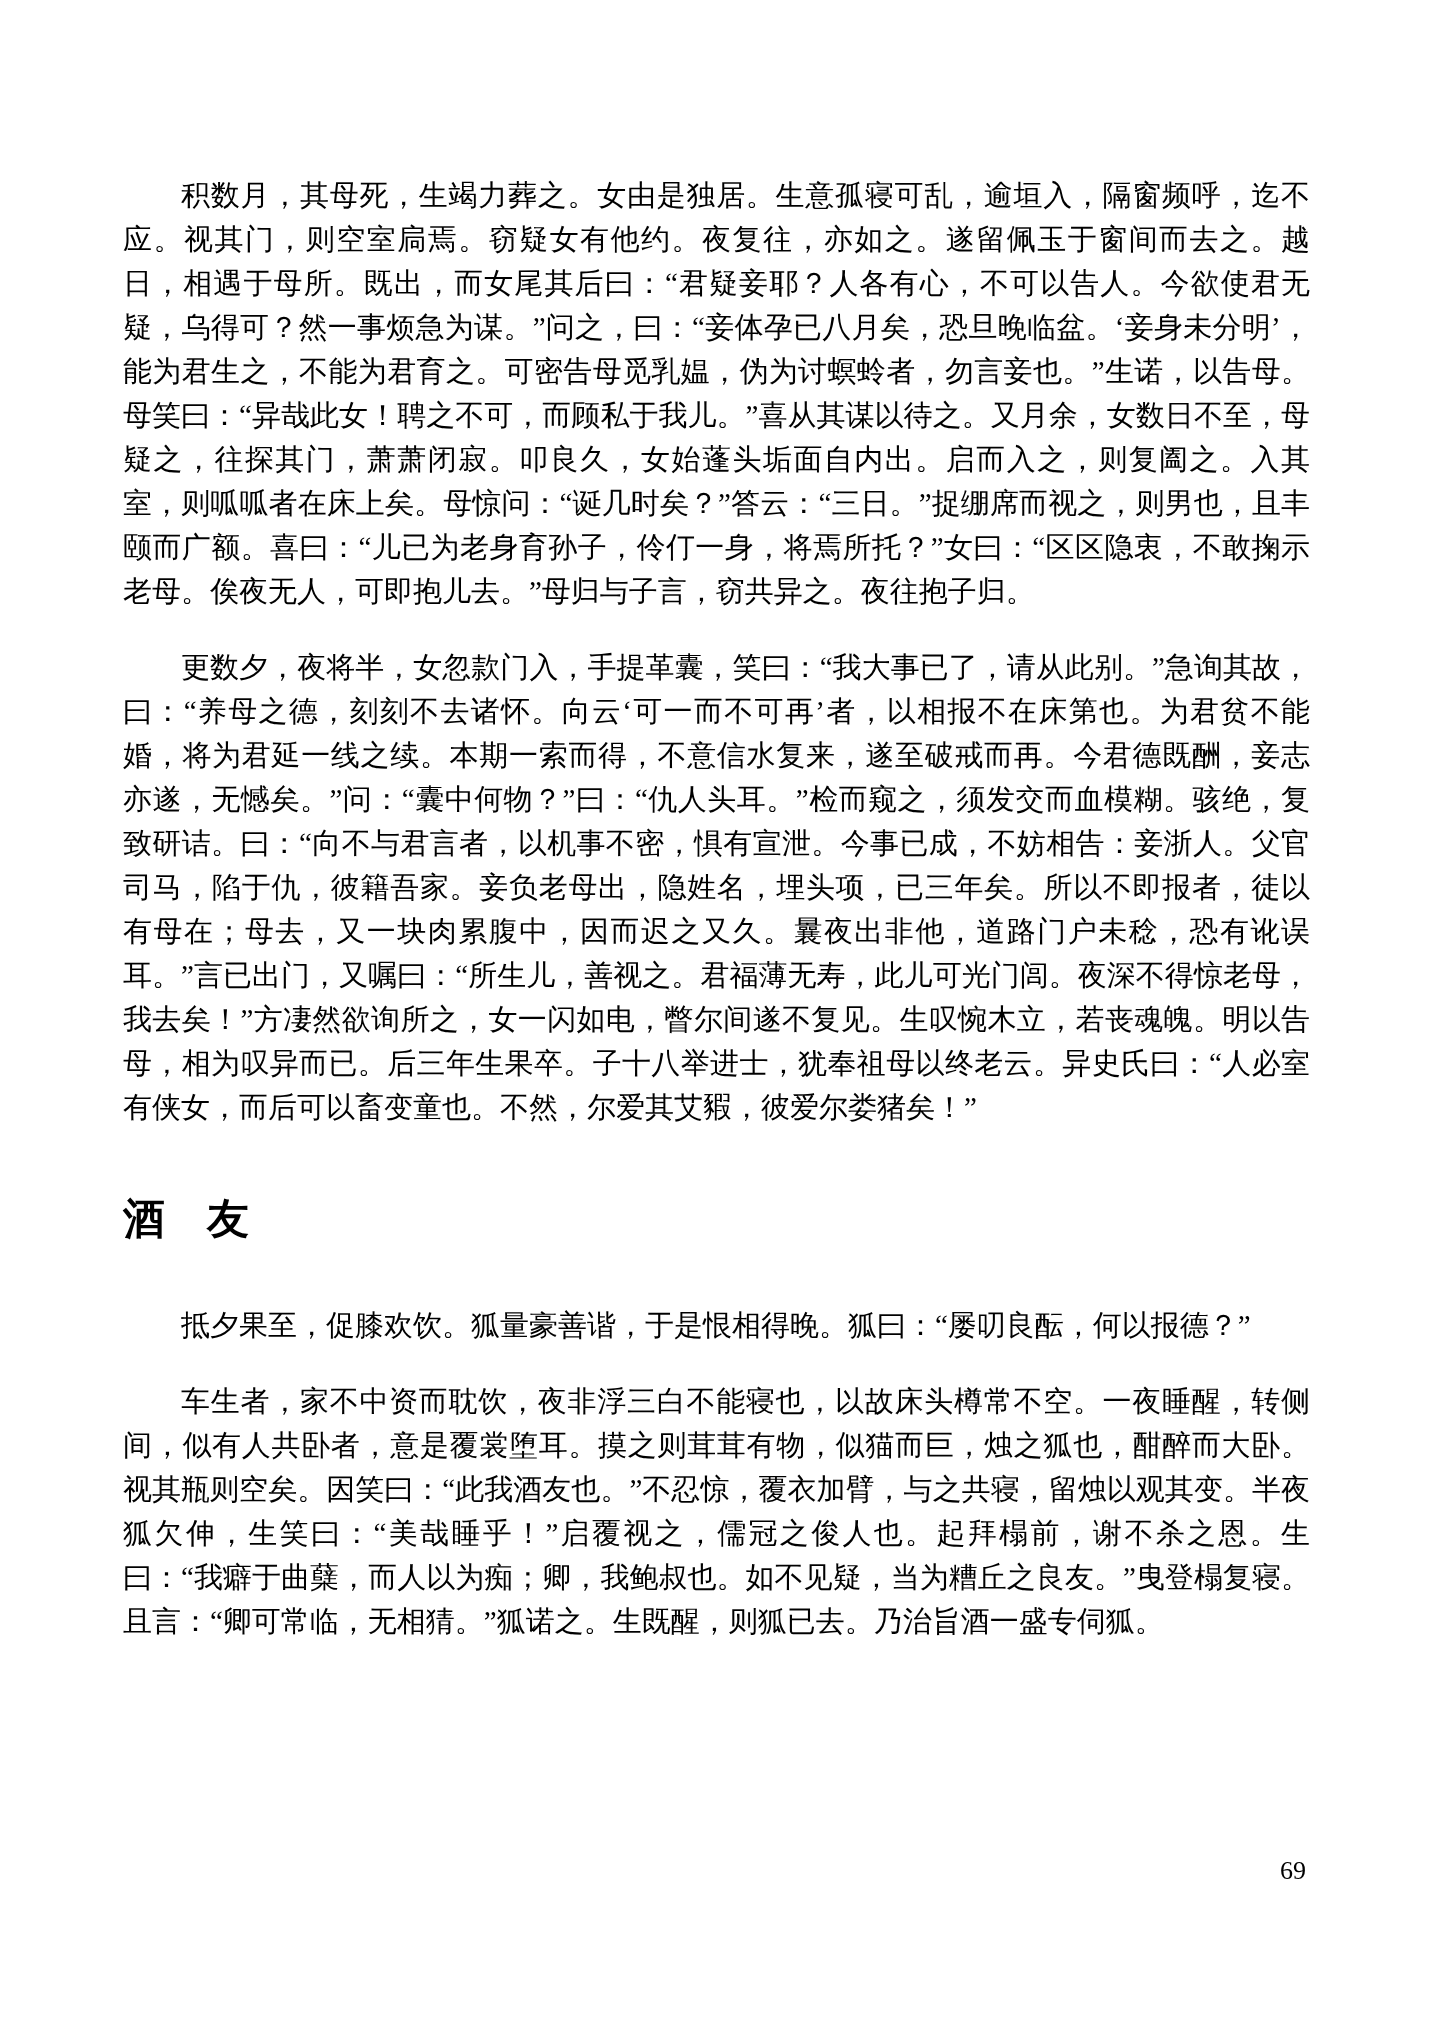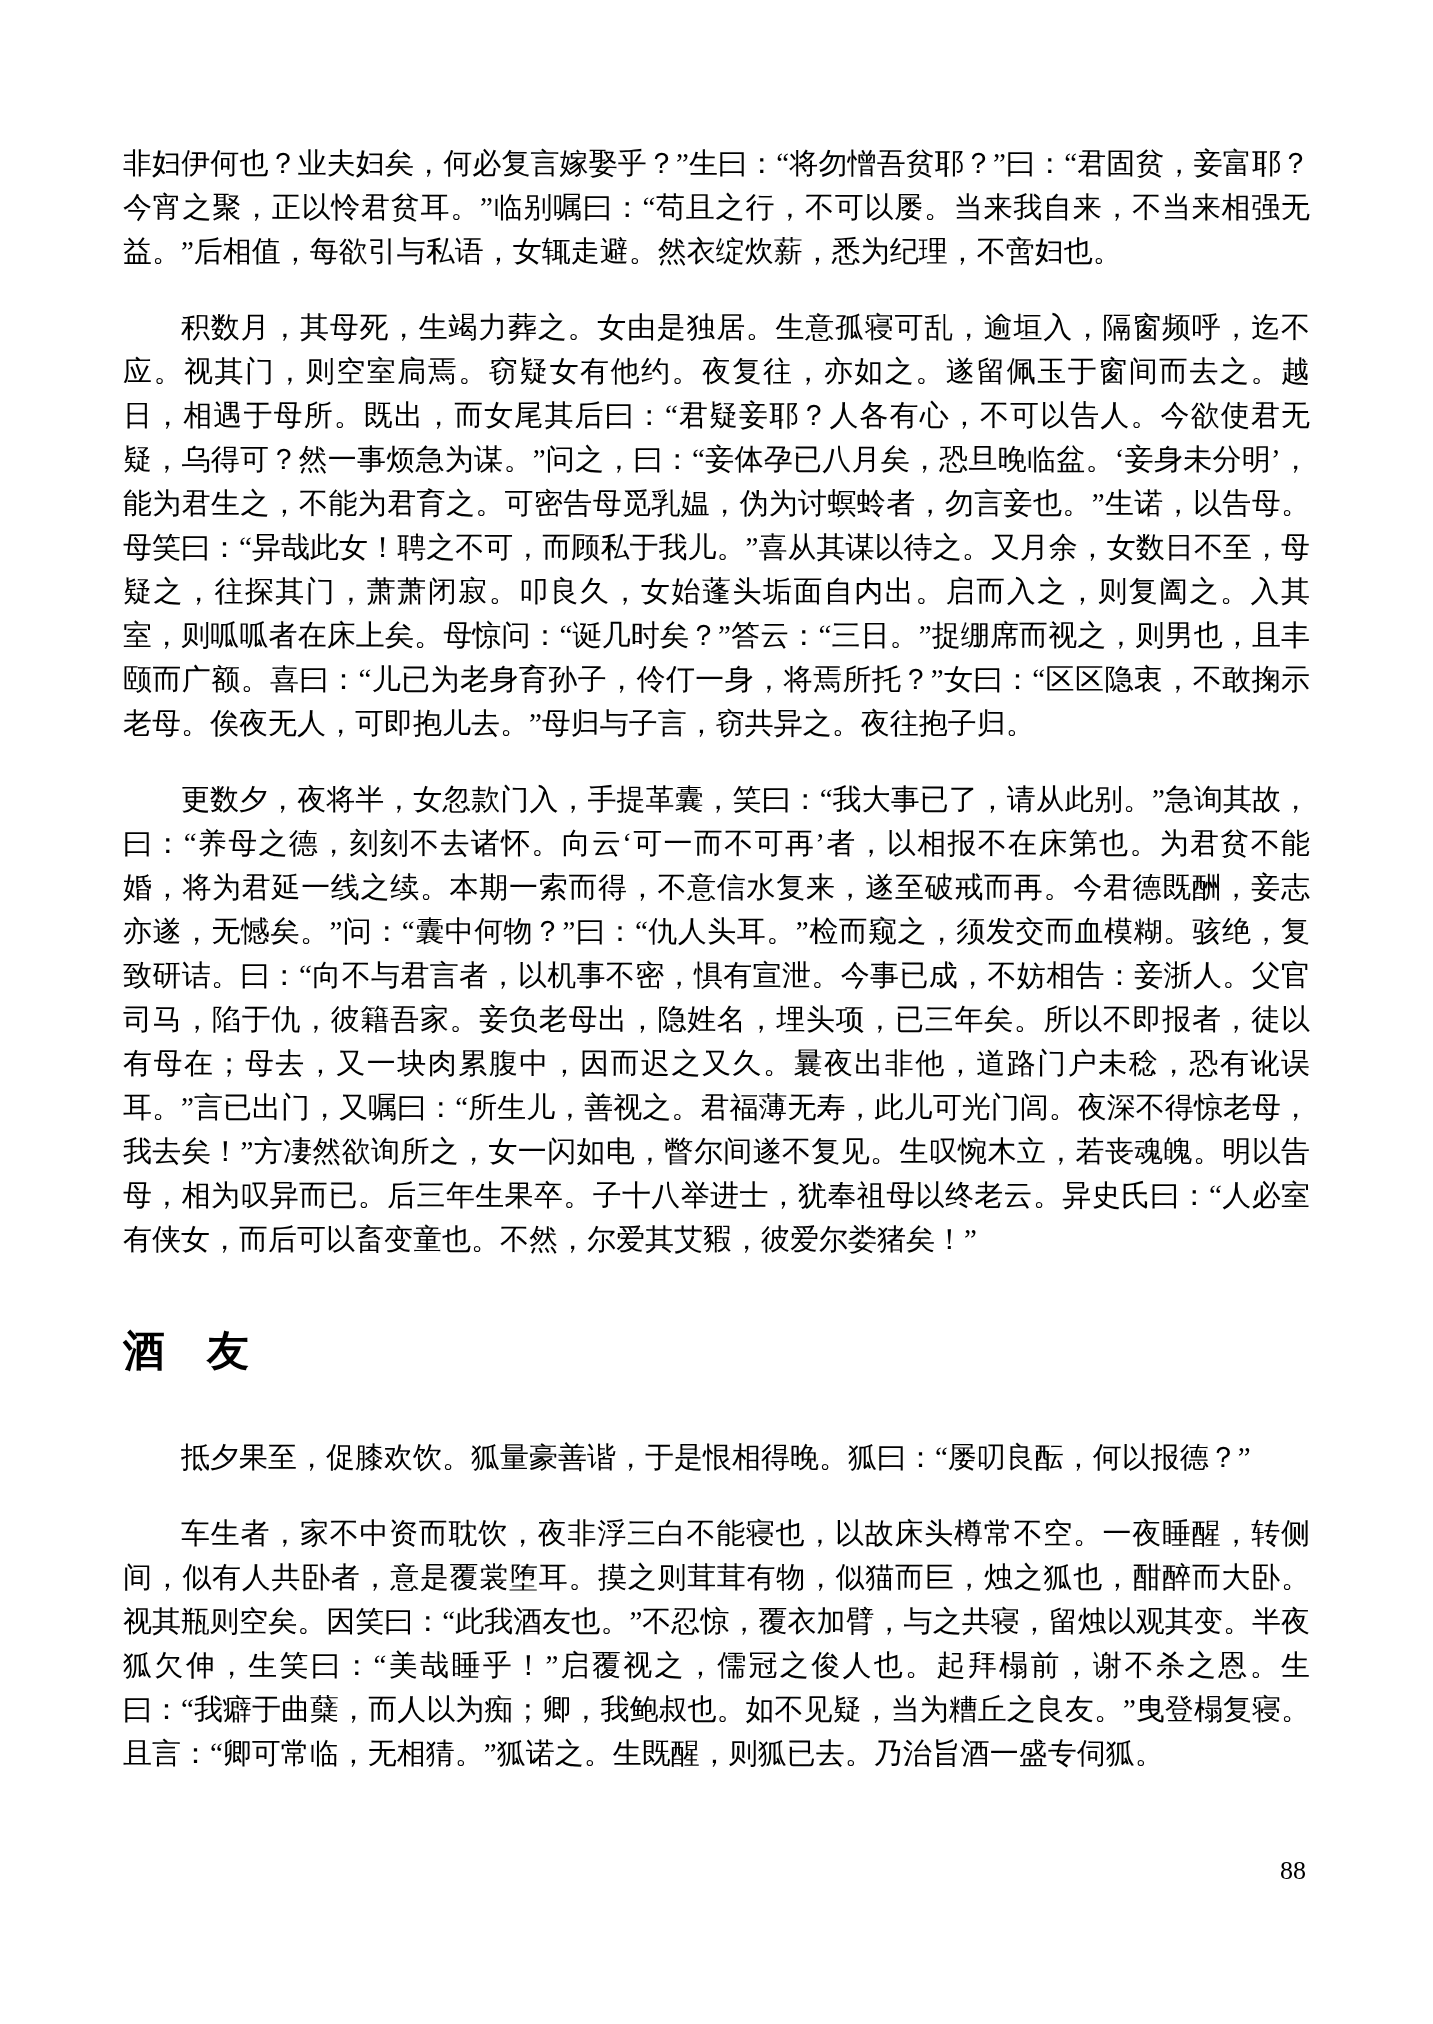--- a/index.html
+++ b/index.html
@@ -54,27 +54,26 @@
     font-size: 26px;
     line-height: 30px;
   }
 </style>
 </head>
 <body>
 
 <div class="page">
 
   <div class="text-block" id="block-before-title">
-      <p class="para">非妇伊何也？业夫妇矣，何必复言嫁娶乎？”生曰：“将勿憎吾贫耶？”曰：“君固贫，妾富耶？今宵之聚，正以怜君贫耳。”临别嘱曰：“苟且之行，不可以屡。当来我自来，不当来相强无益。”后相值，每欲引与私语，女辄走避。然衣绽炊薪，悉为纪理，不啻妇也。</p>
       <p class="para indent">积数月，其母死，生竭力葬之。女由是独居。生意孤寝可乱，逾垣入，隔窗频呼，迄不应。视其门，则空室扃焉。窃疑女有他约。夜复往，亦如之。遂留佩玉于窗间而去之。越日，相遇于母所。既出，而女尾其后曰：“君疑妾耶？人各有心，不可以告人。今欲使君无疑，乌得可？然一事烦急为谋。”问之，曰：“妾体孕已八月矣，恐旦晚临盆。‘妾身未分明’，能为君生之，不能为君育之。可密告母觅乳媪，伪为讨螟蛉者，勿言妾也。”生诺，以告母。母笑曰：“异哉此女！聘之不可，而顾私于我儿。”喜从其谋以待之。又月余，女数日不至，母疑之，往探其门，萧萧闭寂。叩良久，女始蓬头垢面自内出。启而入之，则复阖之。入其室，则呱呱者在床上矣。母惊问：“诞几时矣？”答云：“三日。”捉绷席而视之，则男也，且丰颐而广额。喜曰：“儿已为老身育孙子，伶仃一身，将焉所托？”女曰：“区区隐衷，不敢掬示老母。俟夜无人，可即抱儿去。”母归与子言，窃共异之。夜往抱子归。</p>
       <p class="para indent">更数夕，夜将半，女忽款门入，手提革囊，笑曰：“我大事已了，请从此别。”急询其故，曰：“养母之德，刻刻不去诸怀。向云‘可一而不可再’者，以相报不在床第也。为君贫不能婚，将为君延一线之续。本期一索而得，不意信水复来，遂至破戒而再。今君德既酬，妾志亦遂，无憾矣。”问：“囊中何物？”曰：“仇人头耳。”检而窥之，须发交而血模糊。骇绝，复致研诘。曰：“向不与君言者，以机事不密，惧有宣泄。今事已成，不妨相告：妾浙人。父官司马，陷于仇，彼籍吾家。妾负老母出，隐姓名，埋头项，已三年矣。所以不即报者，徒以有母在；母去，又一块肉累腹中，因而迟之又久。曩夜出非他，道路门户未稔，恐有讹误耳。”言已出门，又嘱曰：“所生儿，善视之。君福薄无寿，此儿可光门闾。夜深不得惊老母，我去矣！”方凄然欲询所之，女一闪如电，瞥尔间遂不复见。生叹惋木立，若丧魂魄。明以告母，相为叹异而已。后三年生果卒。子十八举进士，犹奉祖母以终老云。异史氏曰：“人必室有侠女，而后可以畜变童也。不然，尔爱其艾豭，彼爱尔娄猪矣！”</p>
     </div>
 
   <h1 class="section-title">酒　友</h1>
 
   <div class="text-block" id="block-after-title">
       <p class="para indent">抵夕果至，促膝欢饮。狐量豪善谐，于是恨相得晚。狐曰：“屡叨良酝，何以报德？”</p>
       <p class="para indent">车生者，家不中资而耽饮，夜非浮三白不能寝也，以故床头樽常不空。一夜睡醒，转侧间，似有人共卧者，意是覆裳堕耳。摸之则茸茸有物，似猫而巨，烛之狐也，酣醉而大卧。视其瓶则空矣。因笑曰：“此我酒友也。”不忍惊，覆衣加臂，与之共寝，留烛以观其变。半夜狐欠伸，生笑曰：“美哉睡乎！”启覆视之，儒冠之俊人也。起拜榻前，谢不杀之恩。生曰：“我癖于曲蘖，而人以为痴；卿，我鲍叔也。如不见疑，当为糟丘之良友。”曳登榻复寝。且言：“卿可常临，无相猜。”狐诺之。生既醒，则狐已去。乃治旨酒一盛专伺狐。</p>
     </div>
 
-  <div class="page-number">88</div>
+  <div class="page-number">69</div>
 
 </div>
 
 </body></html>

